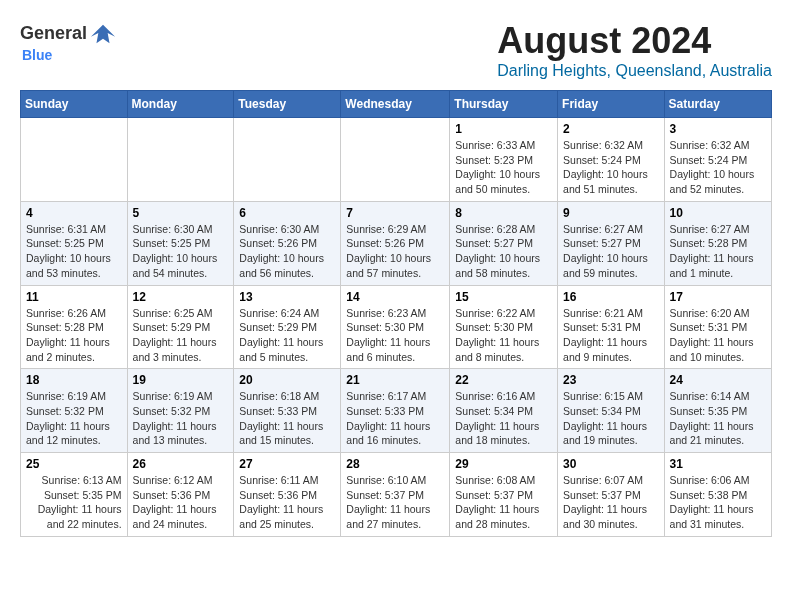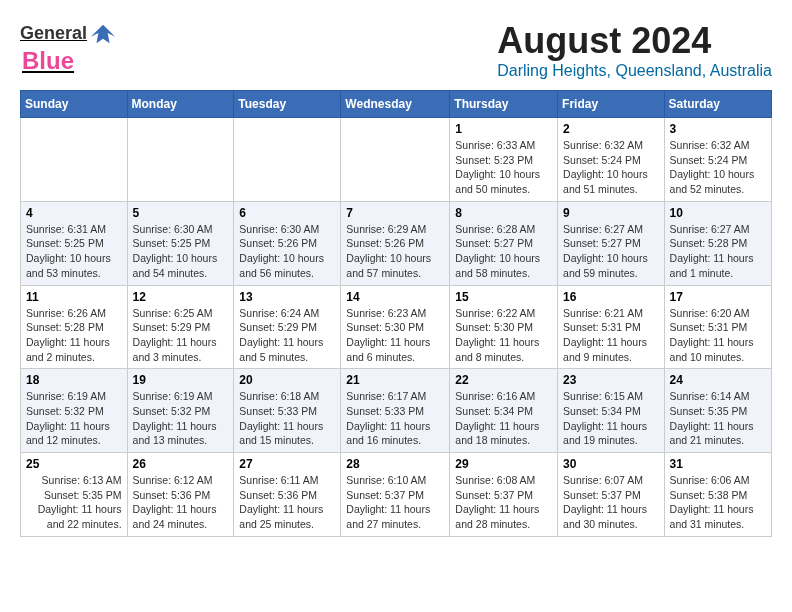--- a/index.html
+++ b/index.html
@@ -12,31 +12,30 @@
     }
     .header-area {
       display: flex;
       justify-content: space-between;
       align-items: flex-start;
       margin-bottom: 10px;
     }
     .logo {
       display: flex;
       align-items: flex-start;
-      text-decoration: underline;
     }
     .logo-text-general {
       font-size: 18px;
       font-weight: bold;
       color: #333;
     }
     .logo-text-blue {
-      font-size: 24px;
-      font-weight: bold;
-      color: #ec4899;
+      font-size: 14px;
+      font-weight: bold;
+      color: #3b82f6;
     }
     .logo-icon {
       width: 28px;
       height: 28px;
       margin-left: 2px;
     }
     .title-area {
       text-align: left;
     }
     .month-title {

